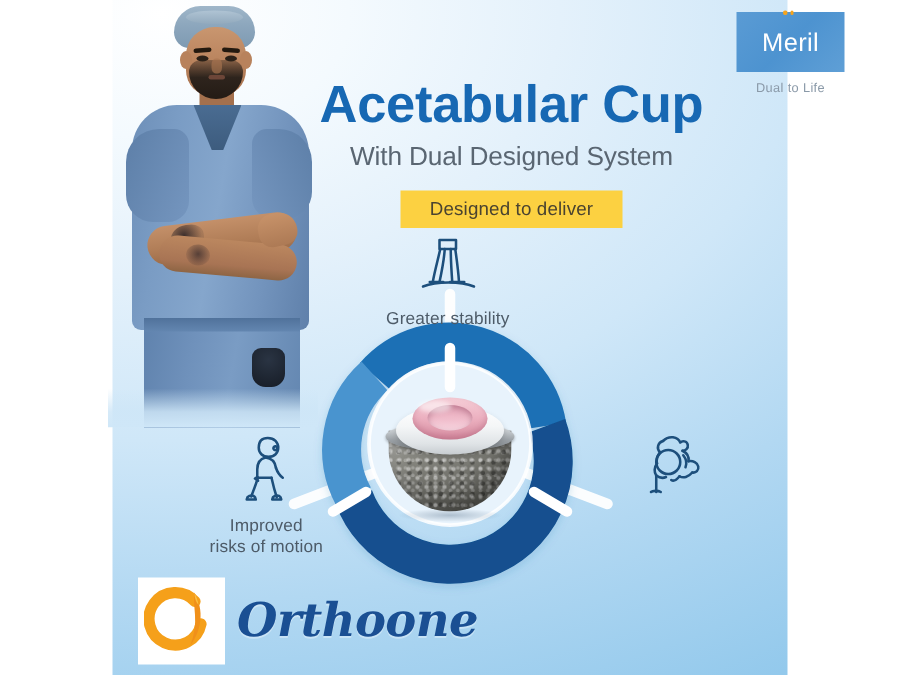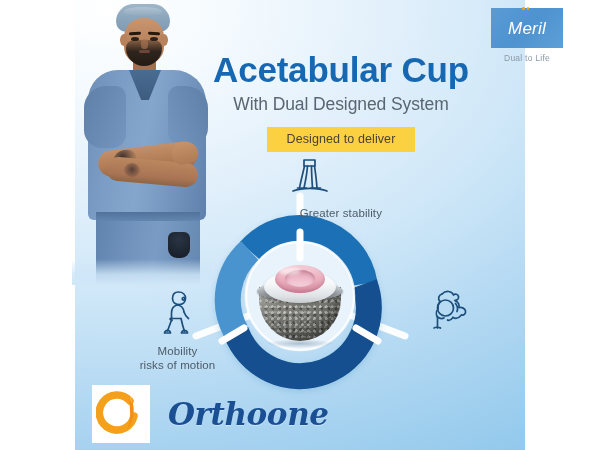--- a/index.html
+++ b/index.html
@@ -36,21 +36,21 @@
   }
   #meril-mark{
     width:72px;height:40px;margin:0 auto;
     background:linear-gradient(135deg,#5a9bd4 0%,#4d93d0 50%,#5f9fd6 100%);
     display:flex;align-items:center;justify-content:center;
     position:relative;
   }
   #meril-wordmark{
     color:#ffffff;font-size:17px;letter-spacing:.2px;
     font-family:"Liberation Sans","DejaVu Sans",sans-serif;
-    position:relative;line-height:1;font-style:italic;
+    position:relative;line-height:1;
   }
   .meril-dot{
     position:absolute;width:2.6px;height:2.6px;border-radius:50%;
     background:#f6a41d;top:-1px;
   }
   #meril-dot-a{left:31px;}
   #meril-dot-b{left:35.5px;}
   #meril-tagline{
     margin-top:5px;font-size:8.5px;color:#8a99a8;letter-spacing:.25px;
   }
@@ -185,35 +185,35 @@
     left:10px;top:76px;width:70px;height:9px;border-radius:50%;
     background:radial-gradient(ellipse,rgba(40,70,100,.30),rgba(40,70,100,0) 70%);
   }
 
   
   .feature{position:absolute;z-index:54;text-align:center;}
   .feature-icon{display:block;margin:0 auto 7px;}
   .feature-label{
     font-size:11.5px;color:#4d5b68;line-height:1.25;letter-spacing:.1px;
   }
-  #feature-stability{left:237px;top:157px;width:145px;text-align:right;}
+  #feature-stability{left:226px;top:157px;width:145px;}
   #feature-rom{left:110px;top:289px;width:135px;}
   #feature-dislocation{left:378px;top:287px;width:140px;}
 
   
   #orthoone-logo{
     position:absolute;left:92px;top:385px;z-index:62;
     display:flex;align-items:center;
   }
   #orthoone-mark-box{
     width:58px;height:58px;background:#ffffff;
     display:flex;align-items:center;justify-content:center;
   }
   #orthoone-wordmark{
-    margin-left:18px;font-size:31px;color:#1a4f93;
+    margin-left:8px;font-size:31px;color:#1a4f93;
     font-family:"DejaVu Serif","Liberation Serif",serif;
     font-style:italic;font-weight:bold;letter-spacing:-.4px;
     text-shadow:0 1px 0 rgba(255,255,255,.35);
   }
 </style>
 </head>
 <body>
 
 <div id="stage">
   <div id="artboard">
@@ -325,21 +325,21 @@
         <path d="M19 16 C23.5 16.5 25.5 19 26 23"></path>
         <path d="M26 23 C27 26 28.5 28 30.5 29.5"></path>
         <path d="M13.5 29 L12 30 L14 31.5"></path>
         <path d="M14 29.5 C12.5 34 11 38 9.5 42"></path>
         <path d="M23 29.5 C24 34 25 38 26.5 42.5"></path>
         <path d="M7 42.5 C8.5 41 11 41 12 42.5 L12.5 44 L6.5 44 Z"></path>
         <path d="M24 42.5 C25.5 41 28 41 29 42.5 L29.5 44 L23.5 44 Z"></path>
         <path d="M13.5 29.5 L23 29.5"></path>
       </svg>
       <div class="feature-label">
-        <span>Mobility</span><br>
+        <span>Improved</span><br>
         <span>risks of motion</span>
       </div>
     </div>
 
     <div class="feature" id="feature-dislocation">
       <svg class="feature-icon" width="46" height="46" viewBox="0 0 46 46" fill="none" stroke="#1d4f7c" stroke-width="1.7" stroke-linecap="round" stroke-linejoin="round">
         <path d="M17 7 C21 3 27 4 28.5 8 C30 6.5 33 7 33.5 9.5 C34 12 32 13.5 30 13.5"></path>
         <path d="M17 7 C13.5 8 12.5 12 15 14.5"></path>
         <circle cx="20.5" cy="21" r="8"></circle>
         <path d="M15 14.5 C13 17 12.5 19.5 13 22"></path>

